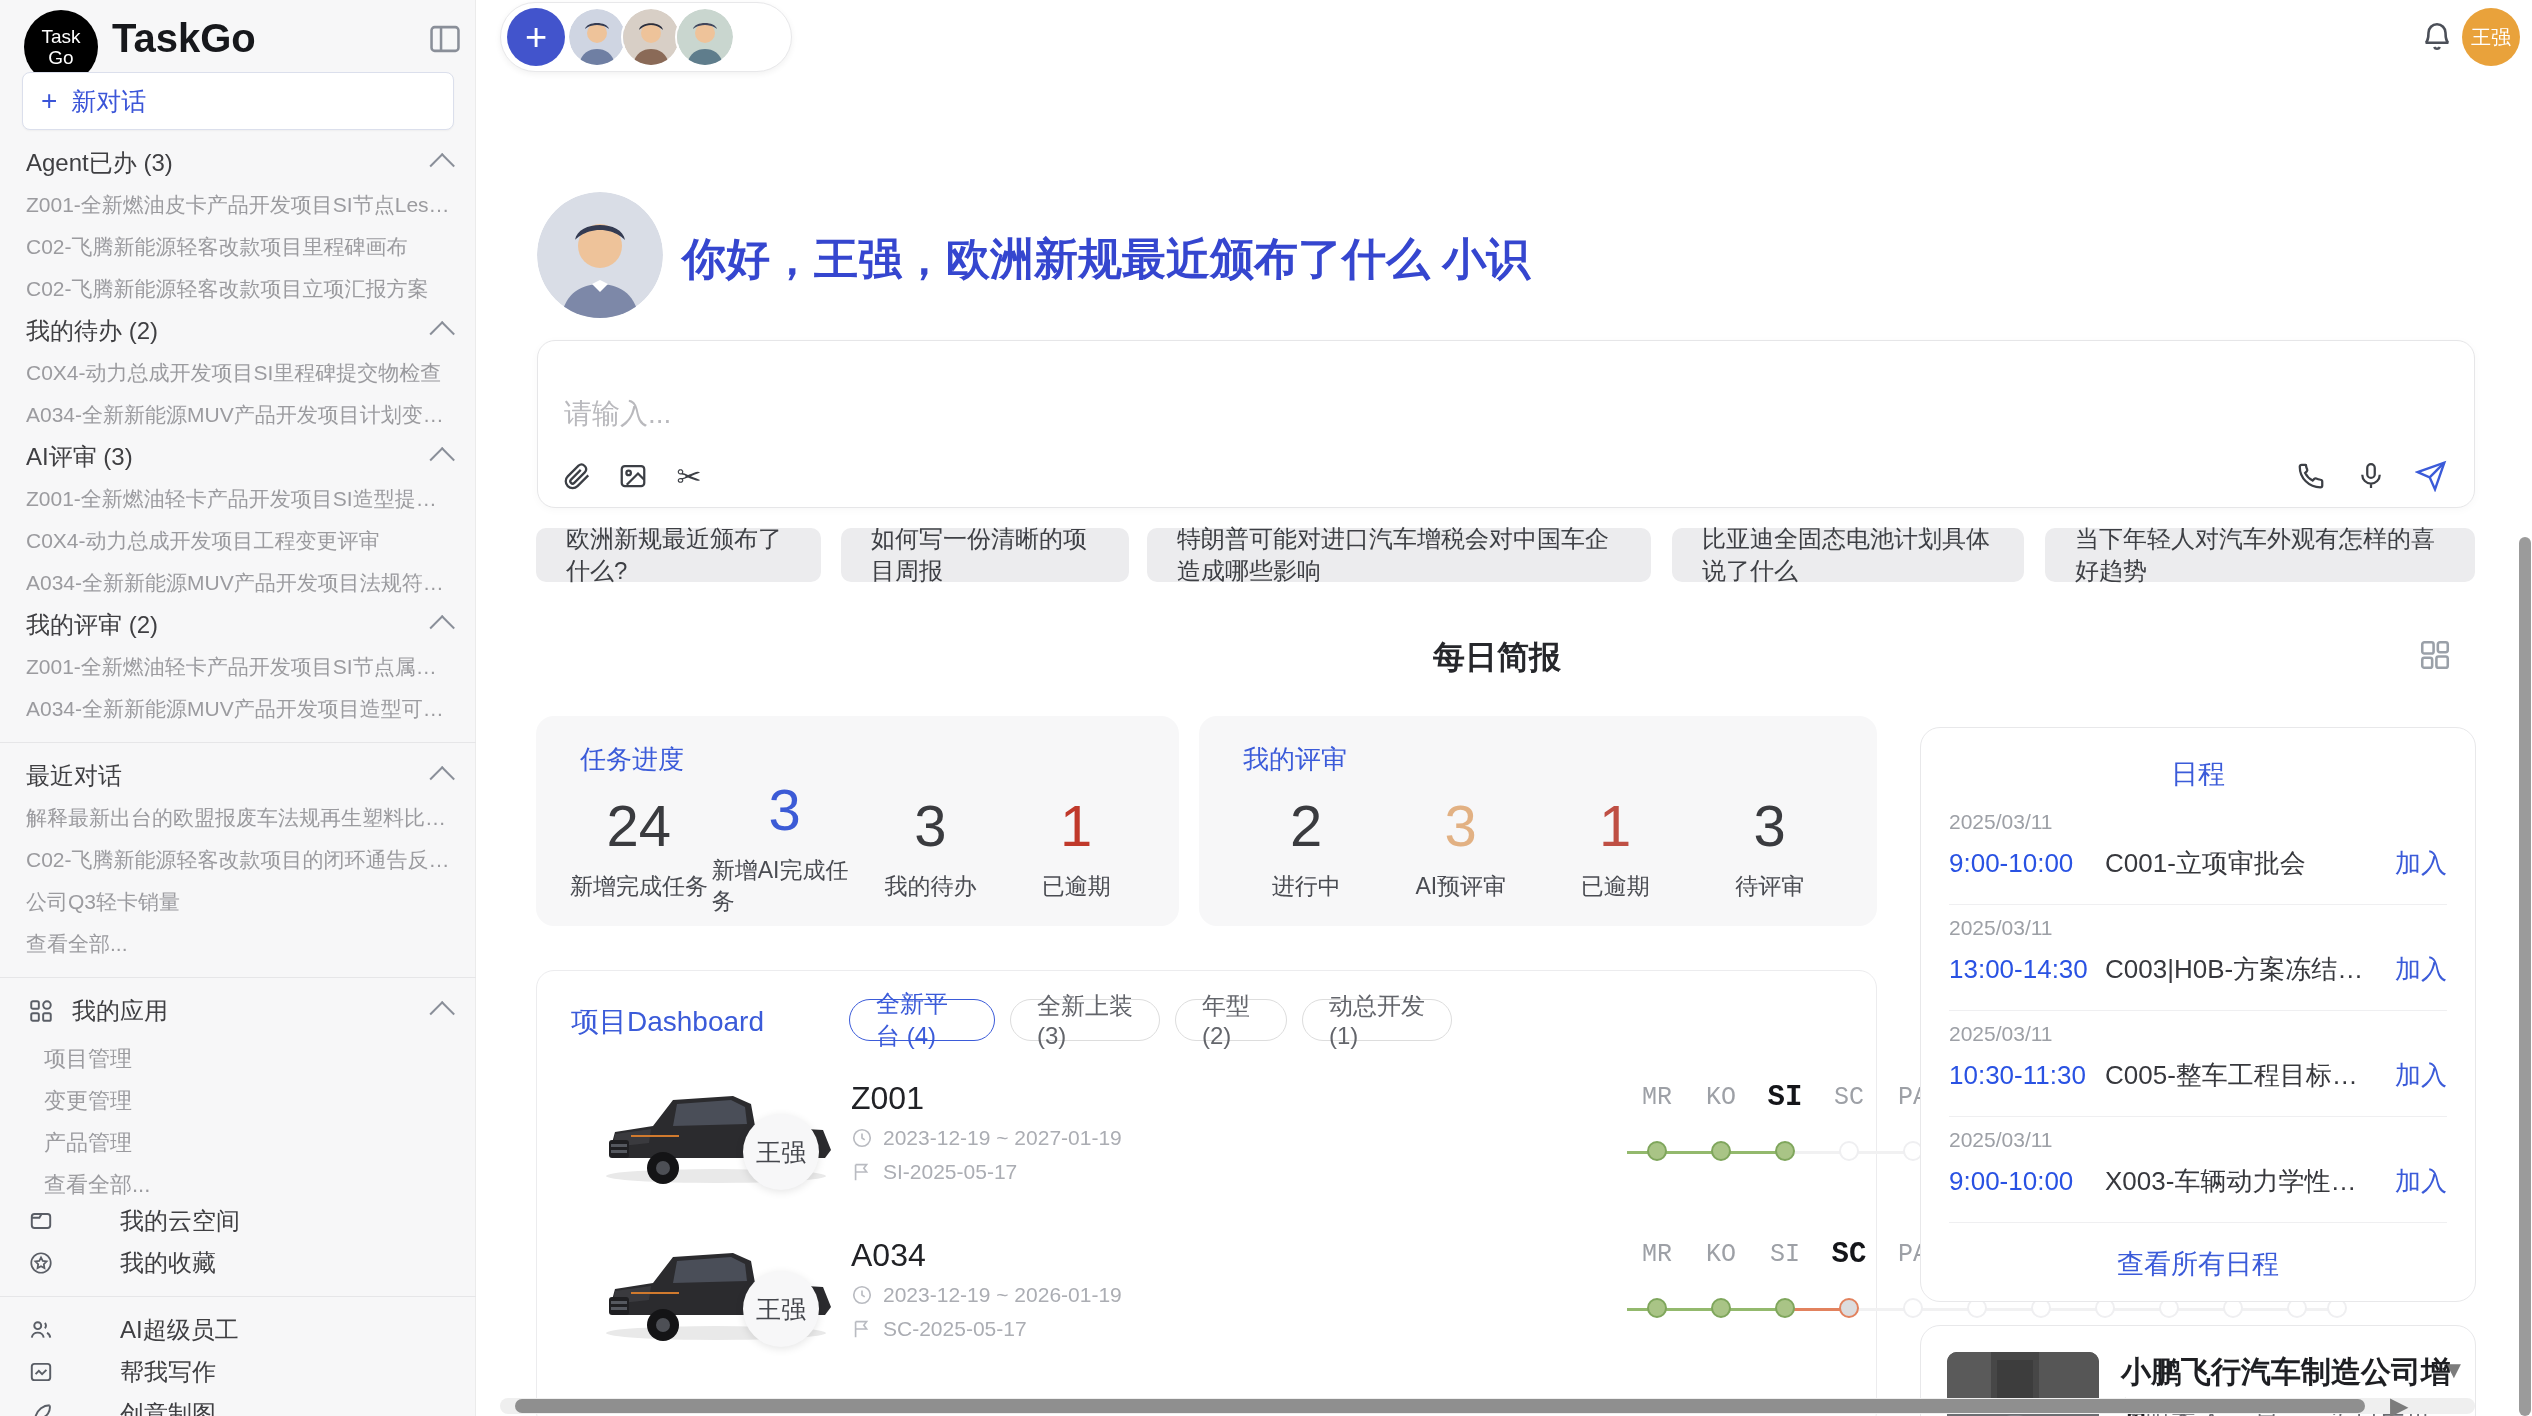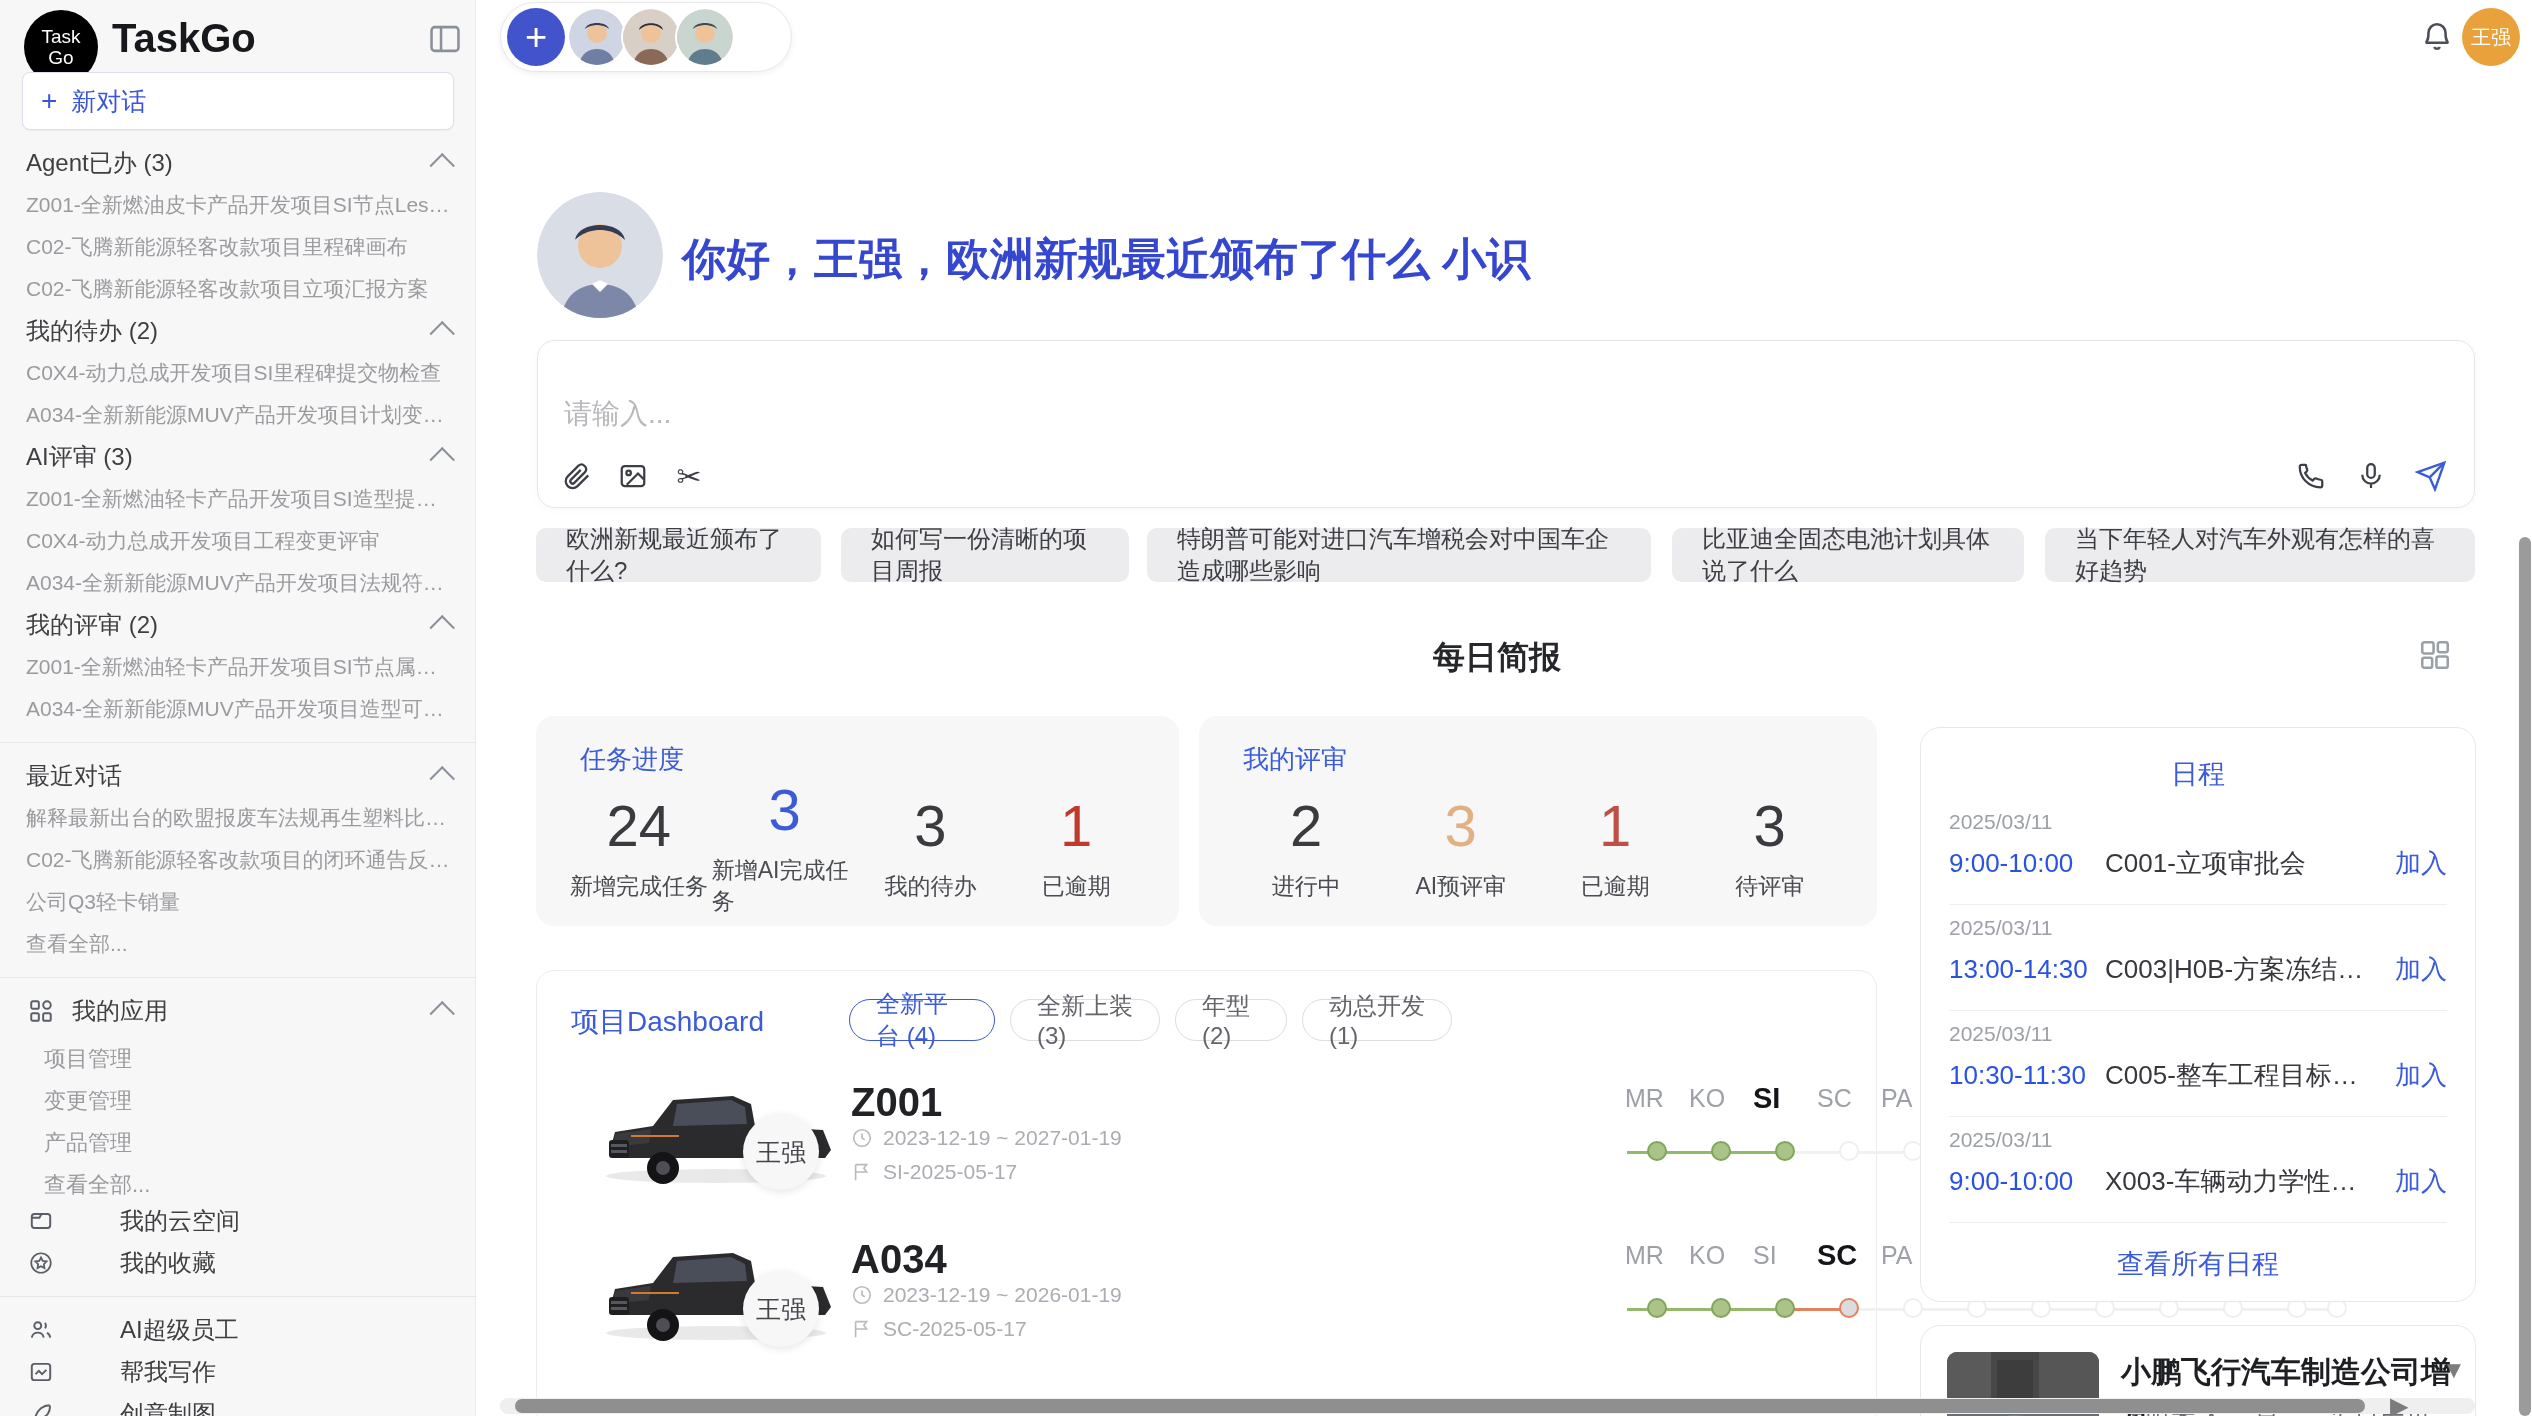--- a/index.html
+++ b/index.html
@@ -66,26 +66,26 @@
   .col-tan{color:#e2b183;} .col-red2{color:#bf4f44;}
   
   .dash-card{left:536px;top:970px;width:1341px;height:460px;background:#fff;border:1px solid #ececee;border-radius:18px;box-sizing:border-box;}
   .dash-title{position:absolute;left:34px;top:32px;font-size:28px;color:#3b5bd9;}
   .pill{position:absolute;top:28px;height:42px;border-radius:999px;display:flex;align-items:center;justify-content:center;
     font-size:24px;padding:0 26px;box-sizing:border-box;border:1px solid #ddd;color:#63656b;background:#fff;}
   .pill.active{border-color:#3b5bd9;color:#3b5bd9;}
   .proj-car{width:250px;height:112px;}
   .owner{width:76px;height:76px;border-radius:50%;background:#f7f7f8;box-shadow:0 2px 8px rgba(0,0,0,.10);
     display:flex;align-items:center;justify-content:center;font-size:25px;color:#44464c;}
-  .proj-code{font-size:40px;font-weight:700;color:#212226;}
+  .proj-code{font-size:32px;font-weight:400;color:#212226;}
   .proj-meta{font-size:21px;color:#abadb3;display:flex;align-items:center;gap:10px;}
   .proj-meta .micon{width:22px;height:22px;color:#b9bbc1;}
   .ms-wrap{position:absolute;left:1058px;width:790px;height:110px;}
   .ms-labels{position:absolute;left:0;top:0;width:100%;display:flex;}
-  .ms-labels span{width:64px;font-size:25px;color:#9da0a6;line-height:40px;}
+  .ms-labels span{width:64px;text-align:center;font-size:25px;color:#9da0a6;line-height:40px;font-family:Liberation Mono, monospace;}
   .ms-labels span.cur{color:#141519;font-weight:700;font-size:29px;}
   .ms-track{position:absolute;left:0;top:62px;width:100%;height:24px;}
   .ms-line{position:absolute;top:11px;height:3px;background:#f1f1f2;}
   .ms-line.green{background:#93b96d;}
   .ms-line.orange{background:#e2825e;}
   .ms-dot{position:absolute;top:1px;width:20px;height:20px;border-radius:50%;box-sizing:border-box;background:#fff;border:2px solid #efeff1;}
   .ms-dot.done{background:#a9c486;border-color:#7fa65c;}
   .ms-dot.current{background:#dcdcde;border-color:#e2825e;}
   
   .sched-card{left:1920px;top:727px;width:556px;height:575px;background:#fff;border:1px solid #e8e8ea;border-radius:20px;box-sizing:border-box;}

